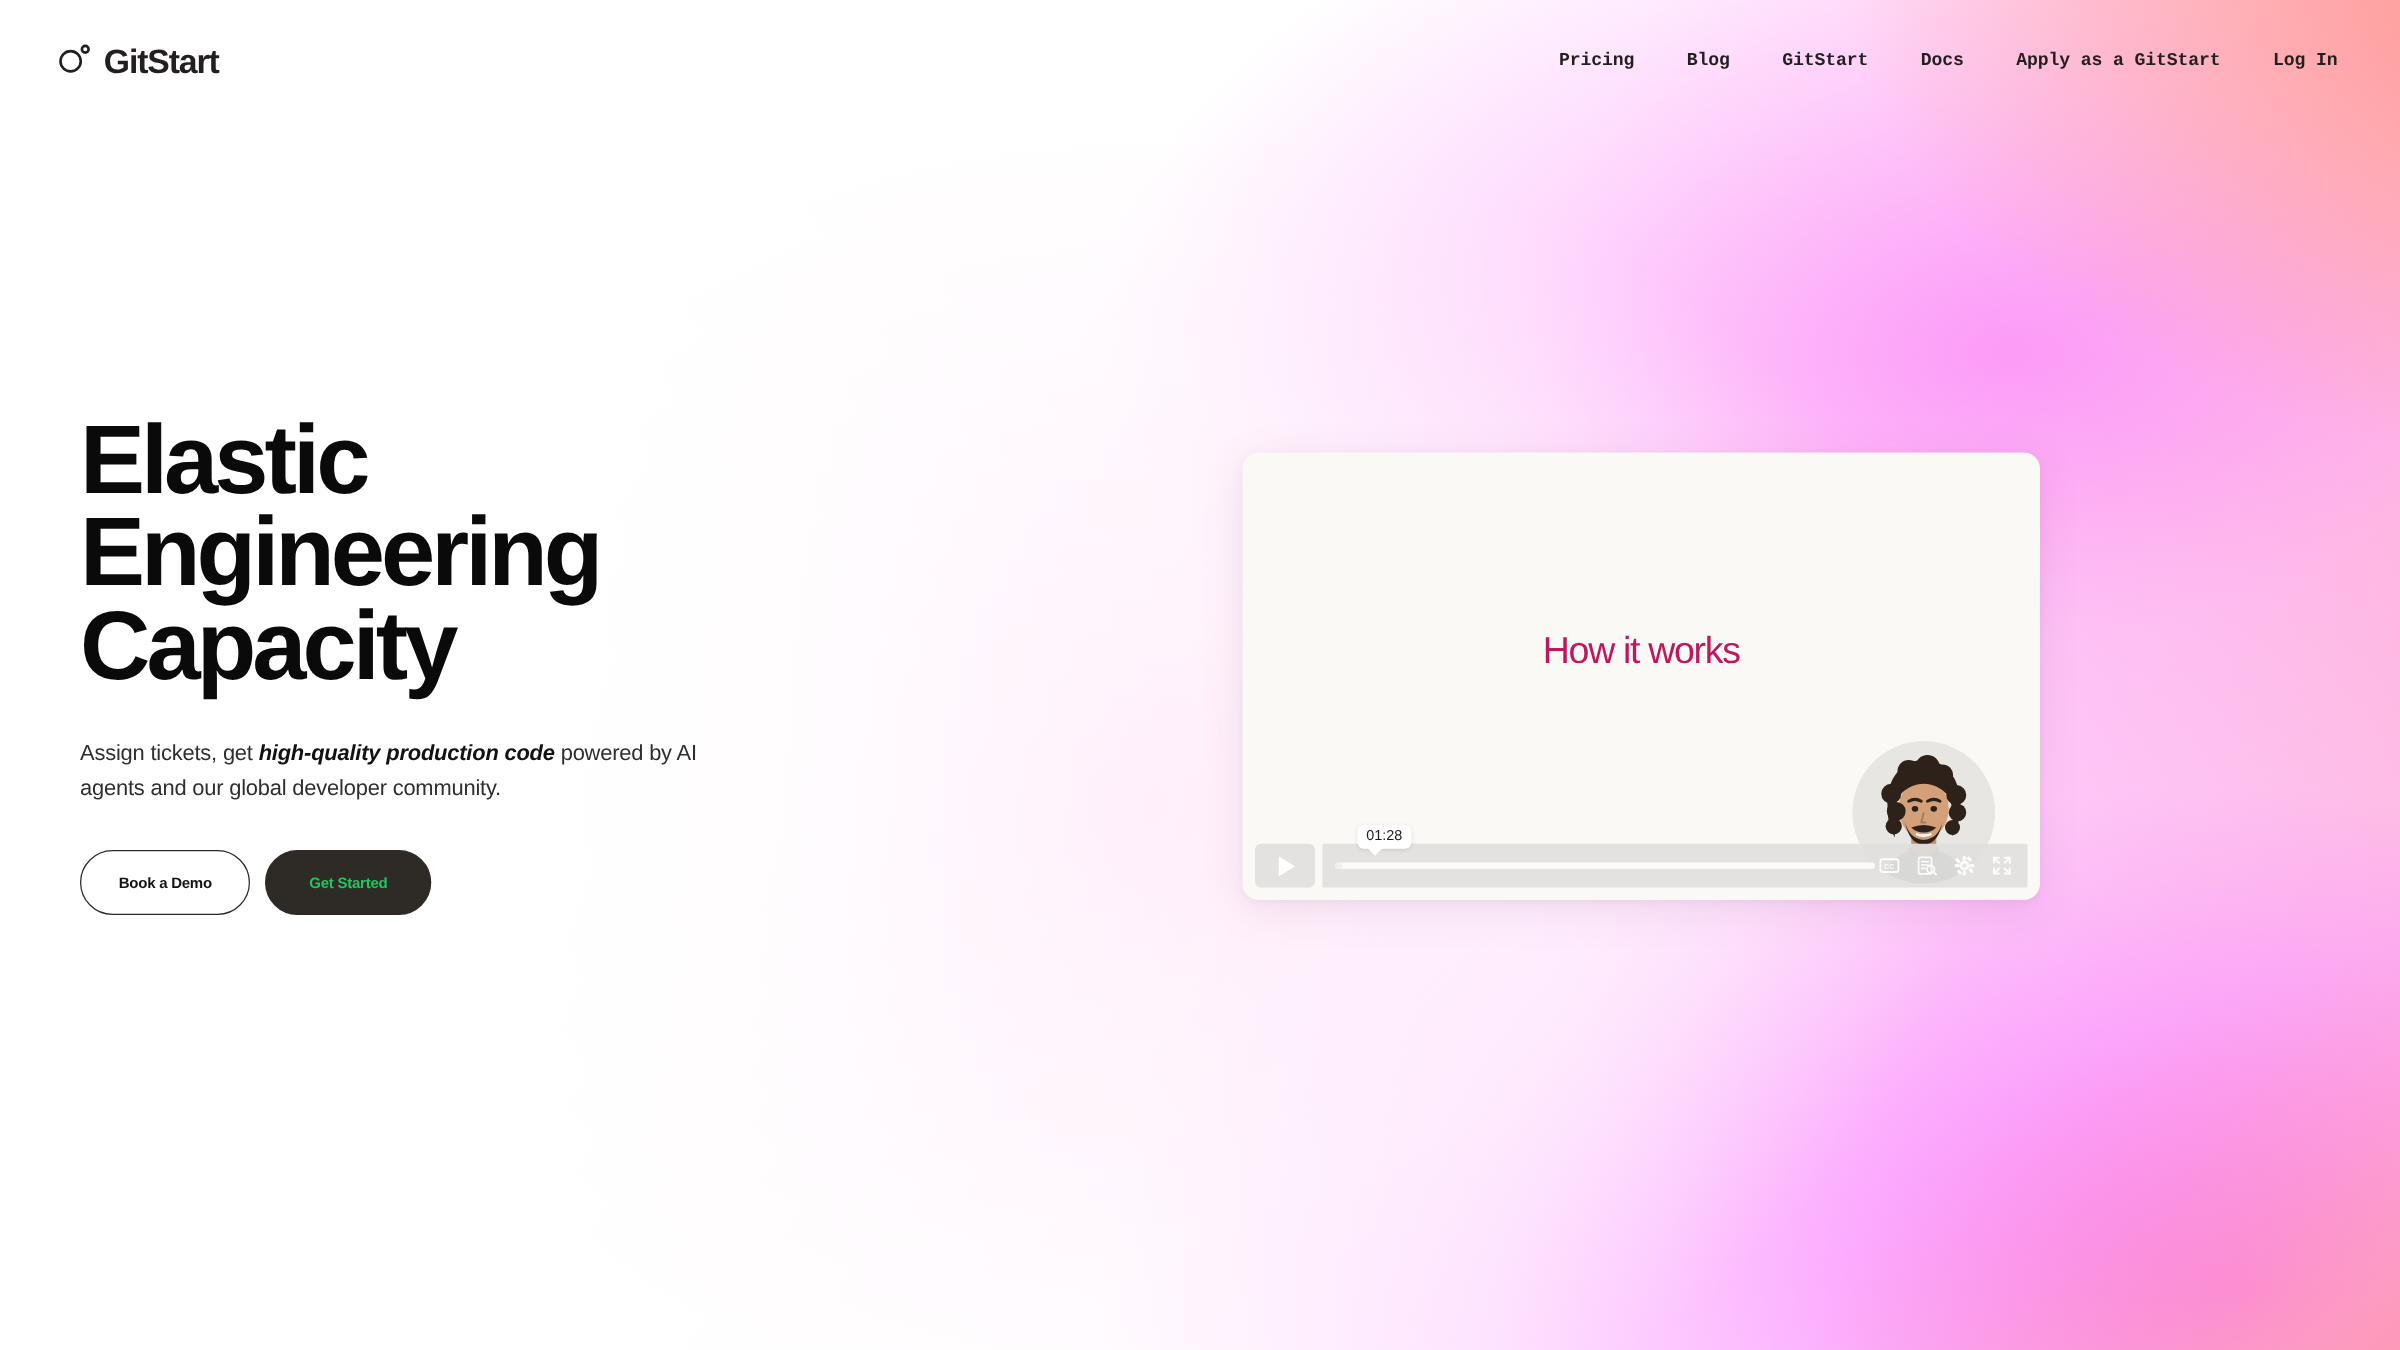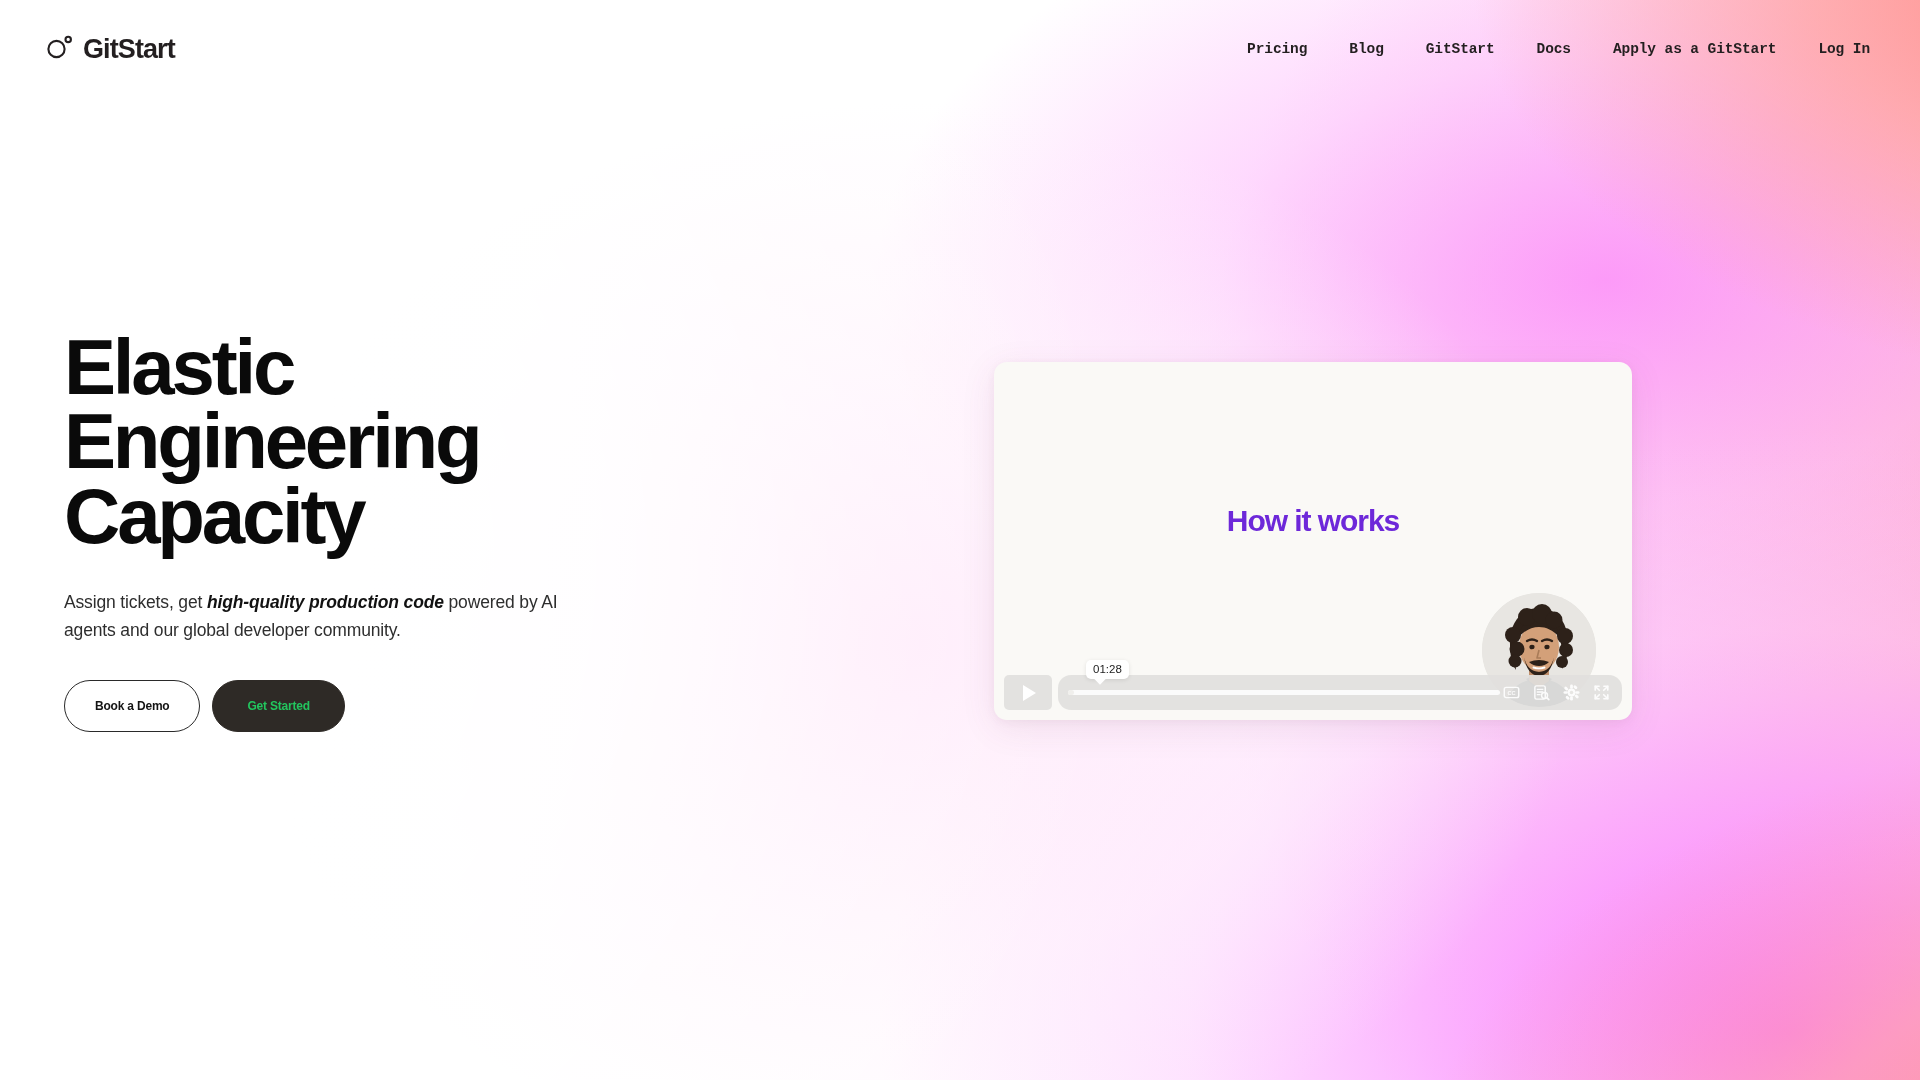--- a/index.html
+++ b/index.html
@@ -214,23 +214,23 @@
     position: absolute;
     inset: 0;
   }
 
   .video-title {
     position: absolute;
     left: 0; right: 0;
     top: 142px;
     text-align: center;
     font-size: 30px;
-    font-weight: 700;
+    font-weight: 400;
     letter-spacing: -1.05px;
-    color: #6d28d9;
+    color: #be185d;
   }
 
   
   .avatar {
     position: absolute;
     right: 36px;
     bottom: 13px;
     width: 114px;
     height: 114px;
     border-radius: 50%;
@@ -263,21 +263,21 @@
   .play-tri {
     width: 0; height: 0;
     border-left: 13px solid #ffffff;
     border-top: 8px solid transparent;
     border-bottom: 8px solid transparent;
     margin-left: 3px;
   }
   .track-wrap {
     flex: 1;
     position: relative;
-    border-radius: 13px;
+    border-radius: 1px;
     background: rgba(225,224,221,0.92);
     display: flex;
     align-items: center;
     padding: 0 10px;
   }
   .track {
     position: relative;
     flex: 1;
     height: 5px;
     border-radius: 3px;

